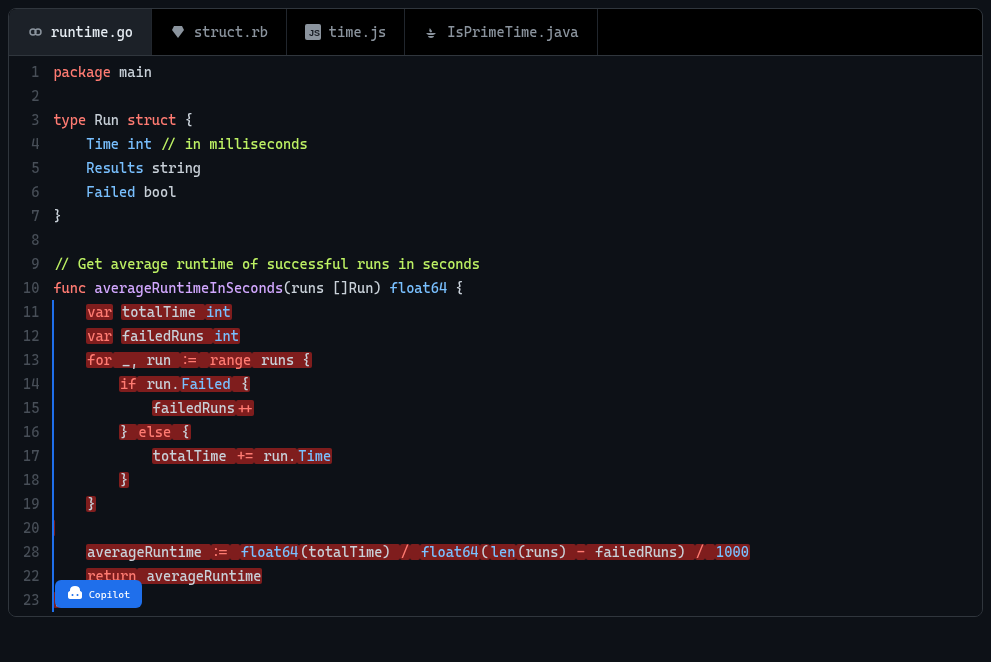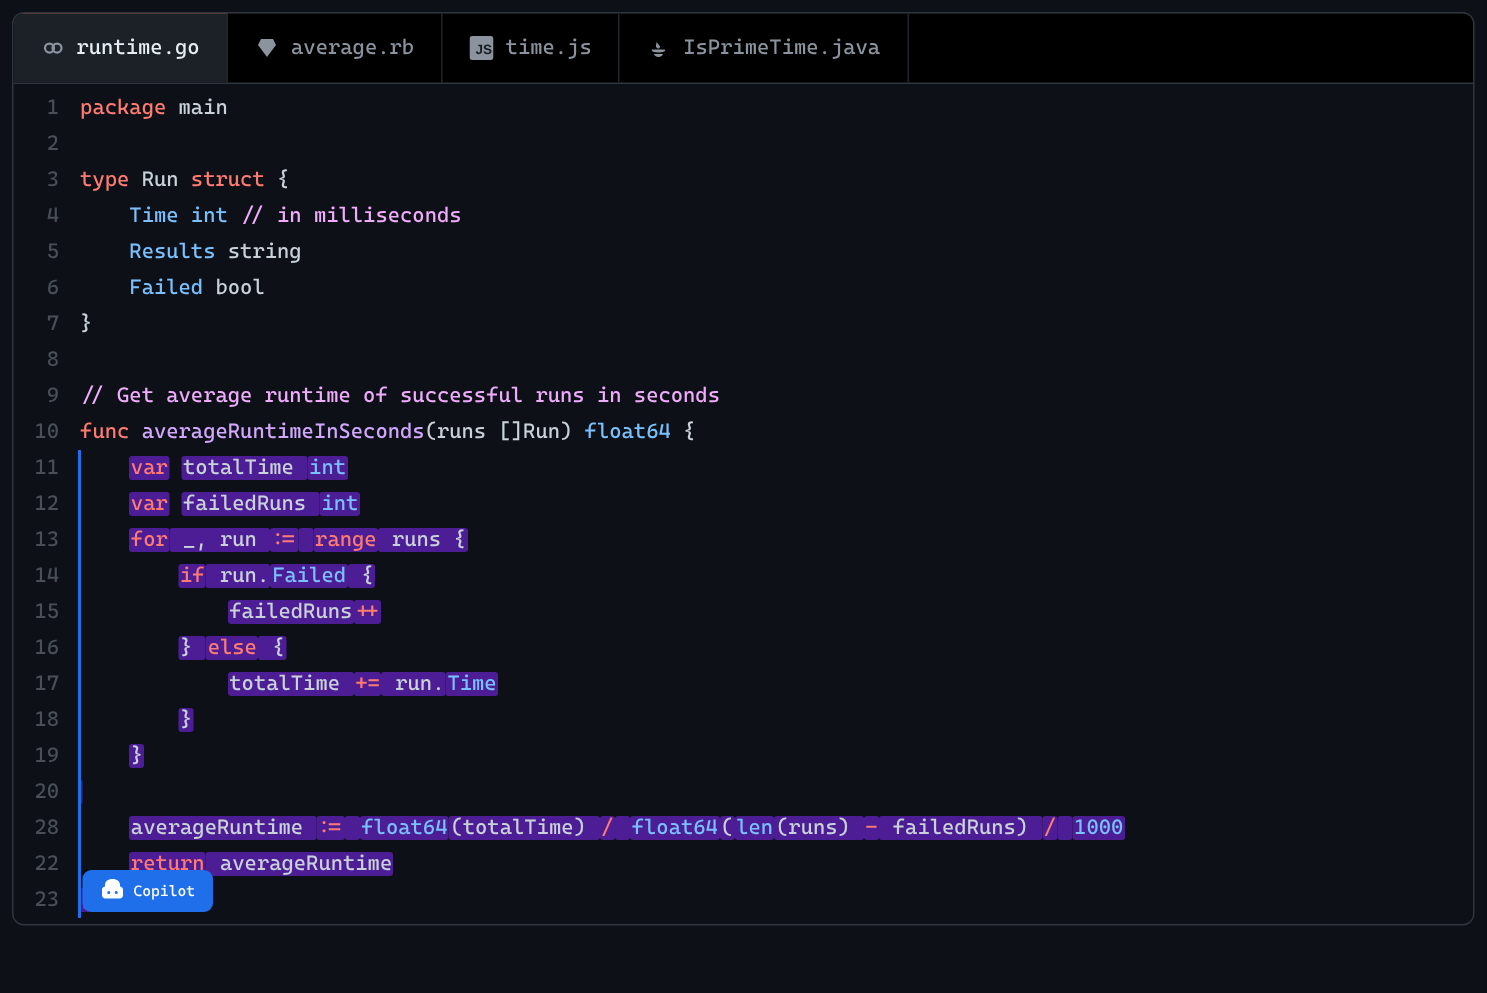--- a/index.html
+++ b/index.html
@@ -64,26 +64,26 @@
 .line { height: 24px; position: relative; }
 .suggested .line::before {
   content: "";
   position: absolute;
   left: -1px;
   top: 0;
   bottom: 0;
   width: 2px;
   background: #1f6feb;
 }
-.hl { background: #4c1d95; border-radius: 2px; padding: 0 1px;}
+.hl { background: #7f1d1d; border-radius: 2px; padding: 0 1px;}
 .tk-kw { color: #ff7b72; }
 .tk-id { color: #c9d1d9; }
 .tk-field { color: #79c0ff; }
 .tk-builtin { color: #79c0ff; }
-.tk-comment { color: #f0abfc; }
+.tk-comment { color: #bef264; }
 .tk-func { color: #d2a8ff; }
 .tk-num { color: #79c0ff; }
 .tk-op { color: #ff7b72; }
 .copilot-btn {
   position: absolute;
   left: 46px;
   bottom: 8px;
   background: #1f6feb;
   color: #fff;
   border: none;
@@ -111,21 +111,21 @@
           </svg>
         </span>
         <span>runtime.go</span>
       </div>
       <div class="tab">
         <span class="icon">
           <svg viewBox="0 0 16 16" fill="#8b949e">
             <path d="M4 2l8 0 2 4-6 8-6-8z"></path>
           </svg>
         </span>
-        <span>average.rb</span>
+        <span>struct.rb</span>
       </div>
       <div class="tab">
         <span class="icon">
           <svg viewBox="0 0 16 16">
             <rect width="16" height="16" fill="#8b949e" rx="2"></rect>
             <text x="4" y="12" font-size="9" fill="#161b22" font-family="sans-serif" font-weight="bold">JS</text>
           </svg>
         </span>
         <span>time.js</span>
       </div>

